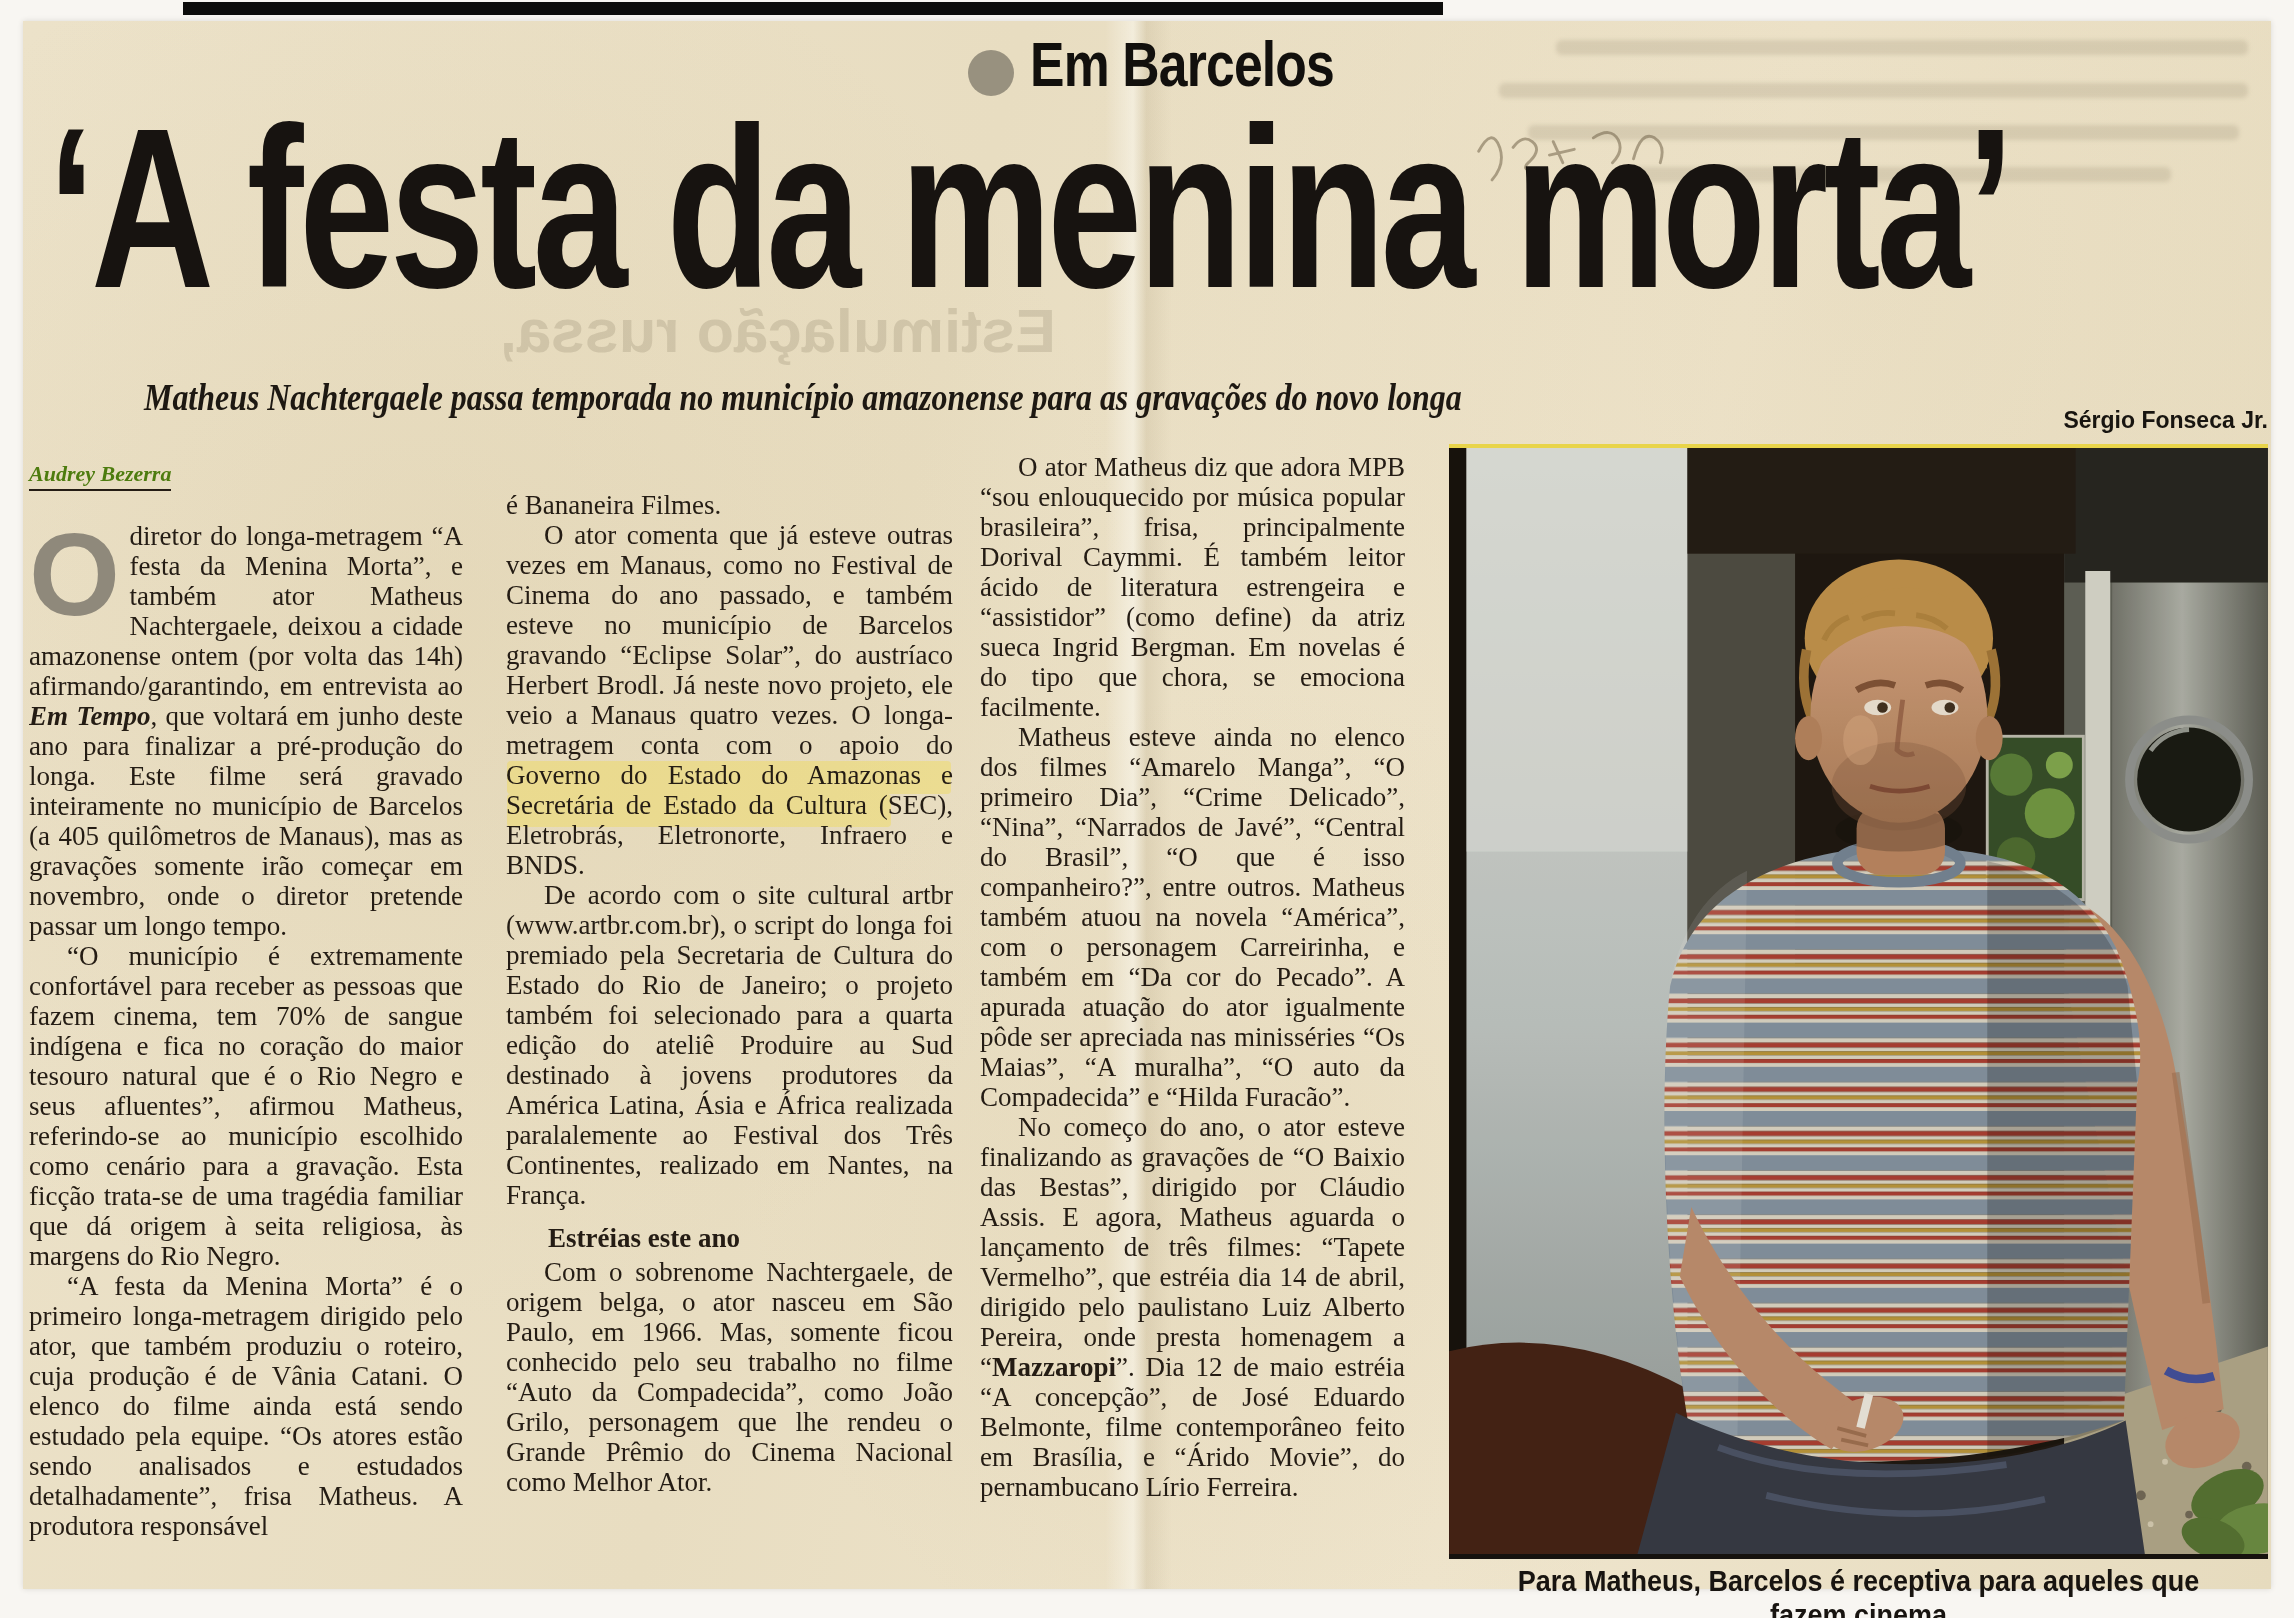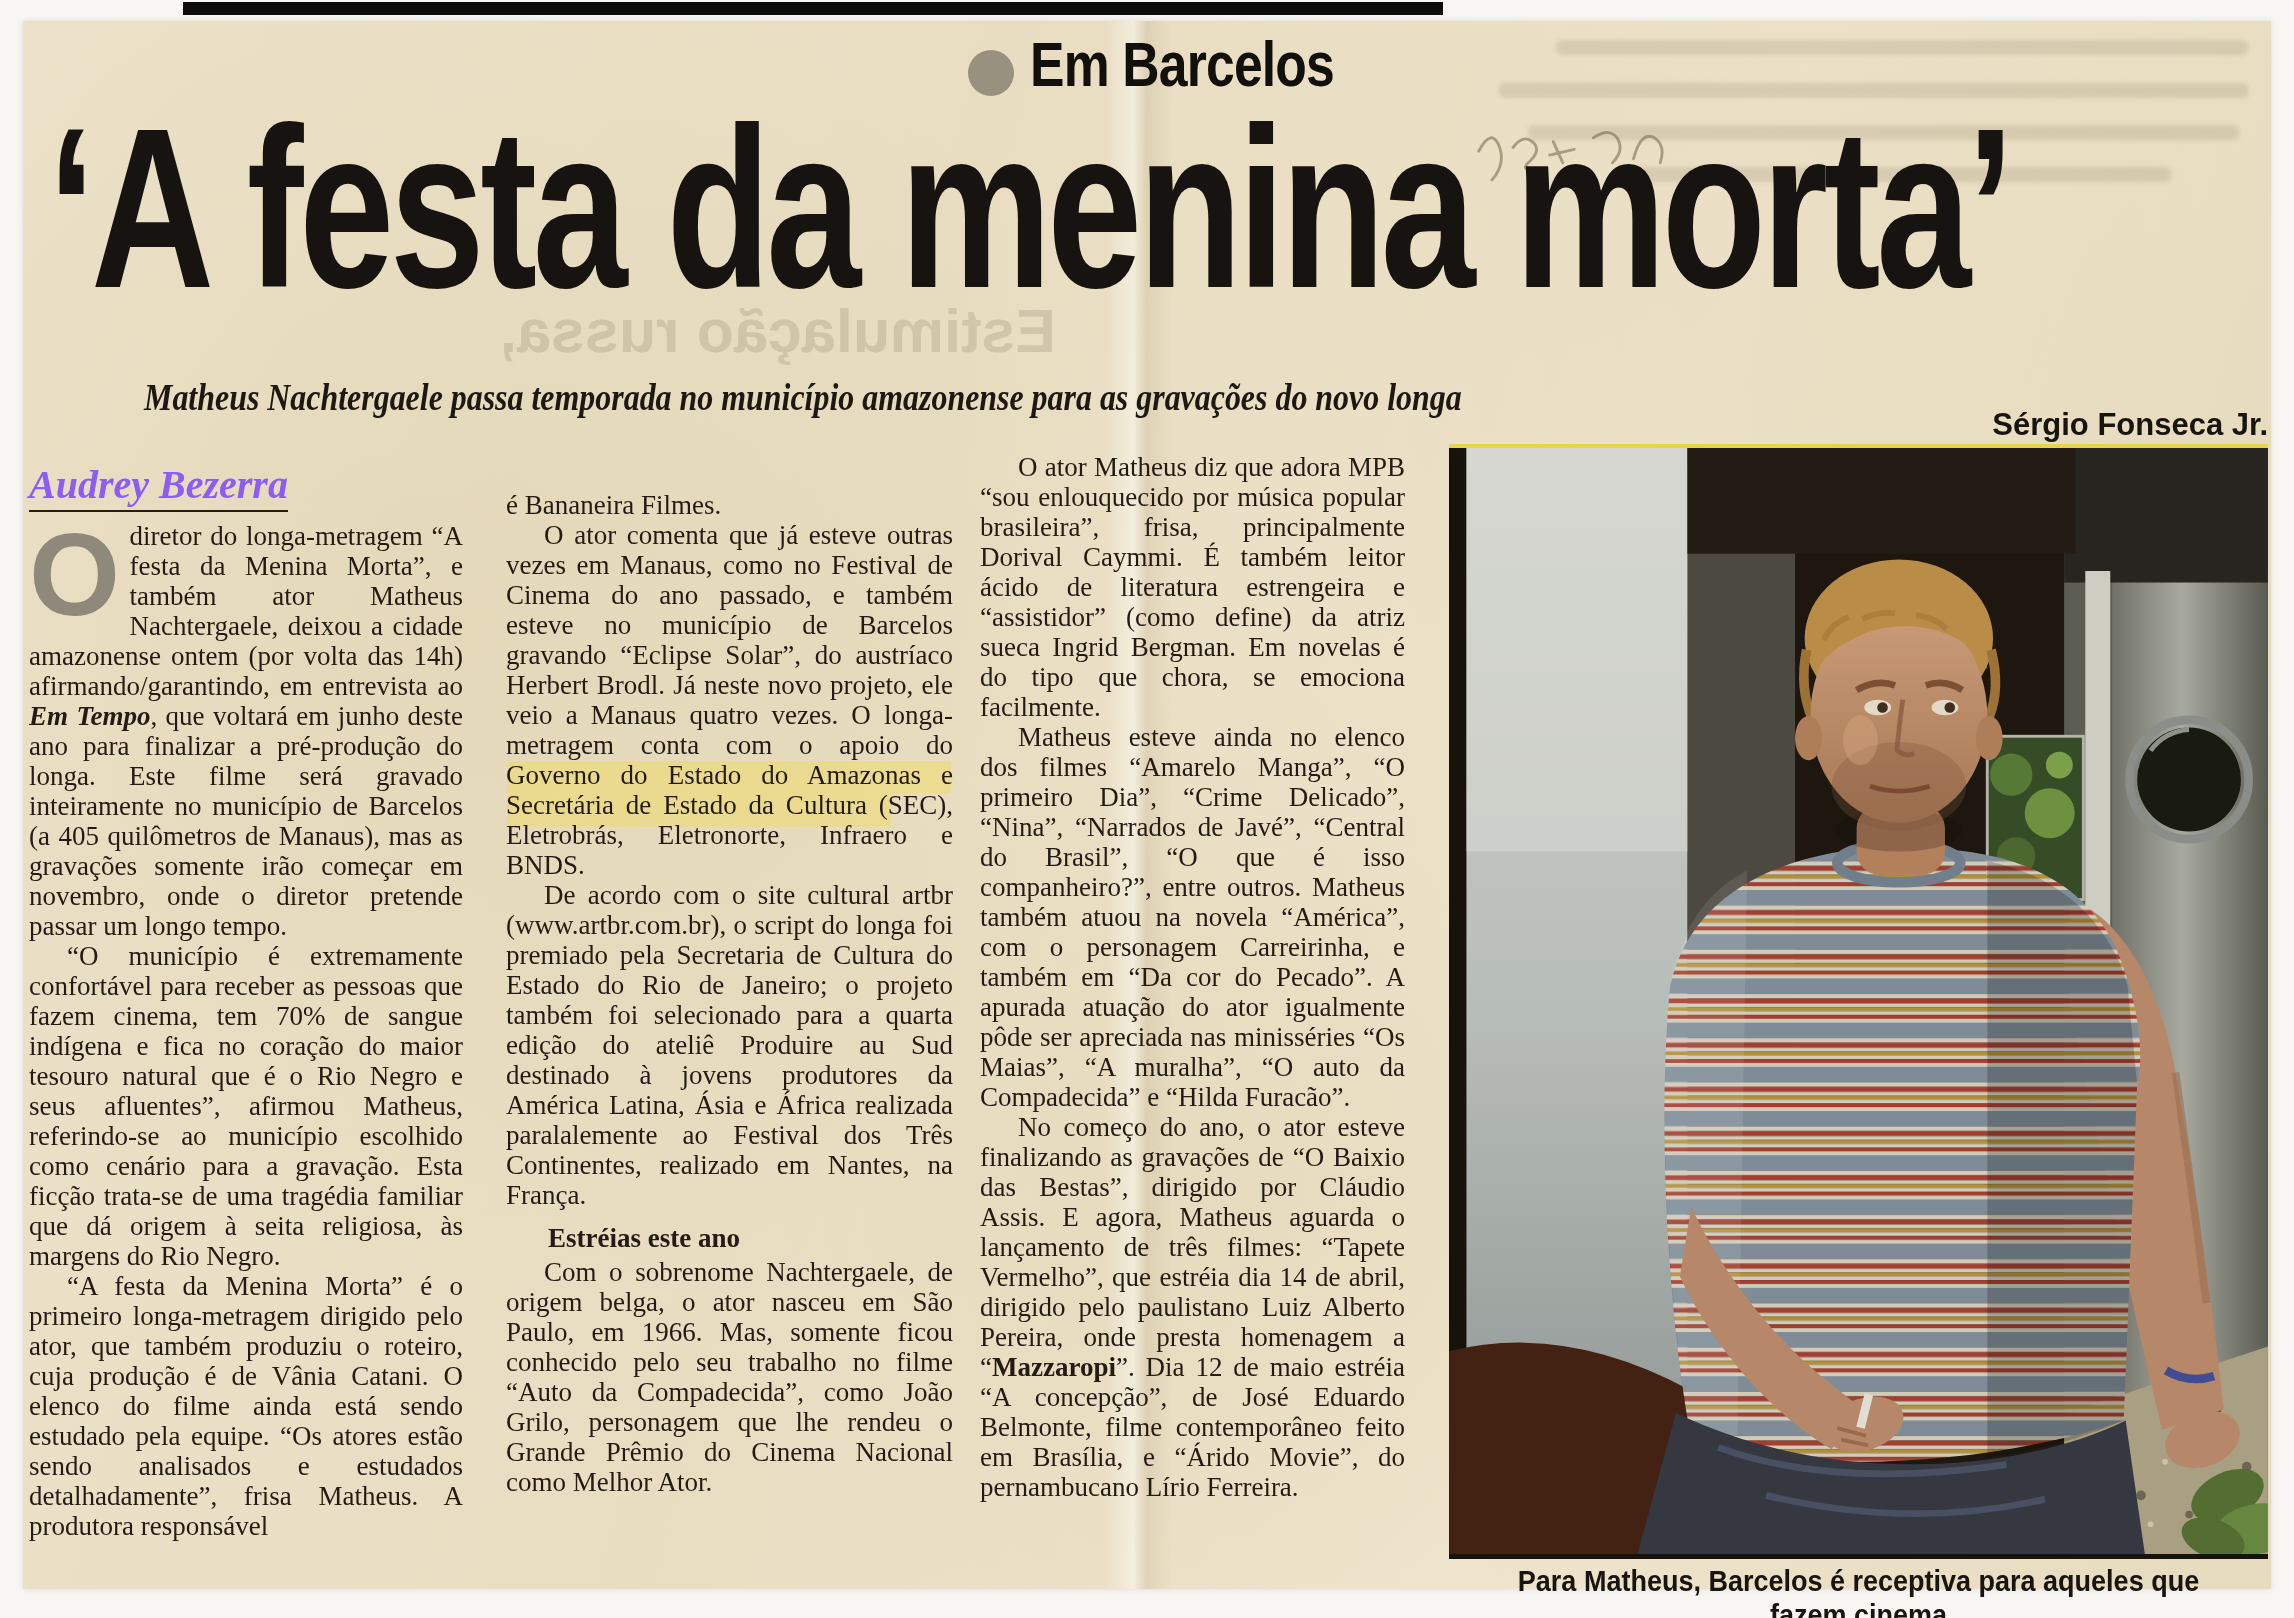--- a/index.html
+++ b/index.html
@@ -33,21 +33,21 @@
   .headline{position:absolute;left:48px;top:88px;color:#171310;
     font-family:"Liberation Sans",sans-serif;font-weight:bold;font-size:229px;line-height:1.05;
     transform:scaleX(0.745);transform-origin:0 0;white-space:nowrap;letter-spacing:-5.8px;}
 
   
   .subtitle{position:absolute;left:144px;top:375px;color:#1d1812;
     font-family:"Liberation Serif",serif;font-style:italic;font-weight:bold;font-size:38px;
     transform:scaleX(0.84);transform-origin:0 0;white-space:nowrap;}
 
   
-  .byline{position:absolute;left:29px;top:461px;font-size:40px;font-weight:bold;font-style:italic;color:#8b5cf6;}
+  .byline{position:absolute;left:29px;top:461px;font-size:22px;font-weight:bold;font-style:italic;color:#4d7c0f;}
   .byline span{border-bottom:2.9px solid #241c14;padding-bottom:2.9px;}
 
   
   .col{position:absolute;color:#241c14;font-size:27px;line-height:30px;
     text-align:justify;overflow:hidden;}
   .col p{margin:0;}
   .col p.ind{text-indent:38px;}
   .col b{font-weight:bold;}
   .col-1 b{font-style:italic;margin-top:40px;}
   .col-1{left:29px;top:521px;width:434px;height:1076px;}
@@ -58,21 +58,21 @@
   .subhead{font-weight:bold;margin-top:13.4px !important;margin-bottom:3.8px !important;text-indent:42px;}
 
   
   .hl{position:absolute;background:rgba(240,220,80,0.42);border-radius:3.8px;}
 
   
   .photo{position:absolute;left:1449px;top:444px;width:819px;height:1111px;
     border-top:4.8px solid #e8d44a;background:#16120e;}
   .photo svg{display:block;}
   .photo-credit{position:absolute;left:1816px;top:407px;width:452px;text-align:right;
-    font-family:"Liberation Sans",sans-serif;font-weight:bold;font-size:31px;color:#181510;}
+    font-family:"Liberation Sans",sans-serif;font-weight:bold;font-size:23px;color:#181510;}
   .photo-caption{position:absolute;left:1449px;top:1564px;width:819px;text-align:center;
     font-family:"Liberation Sans",sans-serif;font-weight:bold;font-size:30px;color:#181410;
     transform:scaleX(0.9);}
 
   
   .squiggle{position:absolute;left:1470px;top:113px;}
 </style>
 </head>
 <body>
 

